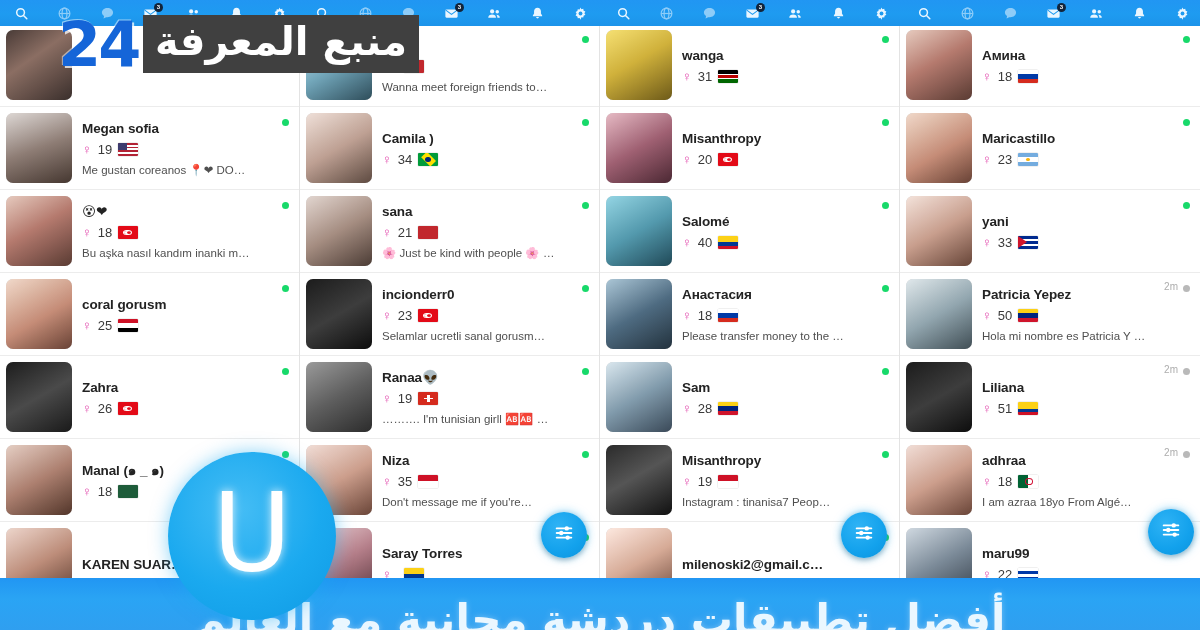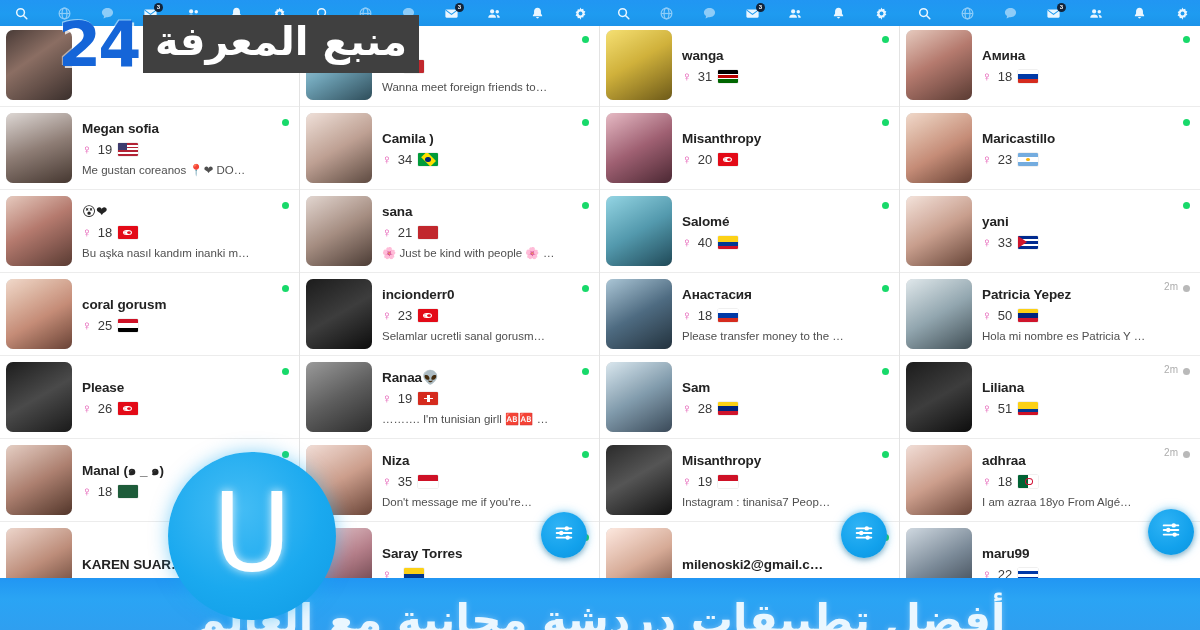--- a/index.html
+++ b/index.html
@@ -499,21 +499,21 @@
               <span class="flag f-sy"></span>
             </div>
           </div>
           <span class="dot"></span>
         </div>
         <div class="row">
           <div class="avatar">
             <div class="ph p4"></div>
           </div>
           <div class="rowbody">
-            <div class="uname">Please</div>
+            <div class="uname">Zahra</div>
             <div class="meta">
               <span class="gender">♀</span>
               <span class="age">26</span>
               <span class="flag f-tr"></span>
             </div>
           </div>
           <span class="dot"></span>
         </div>
         <div class="row">
           <div class="avatar">

